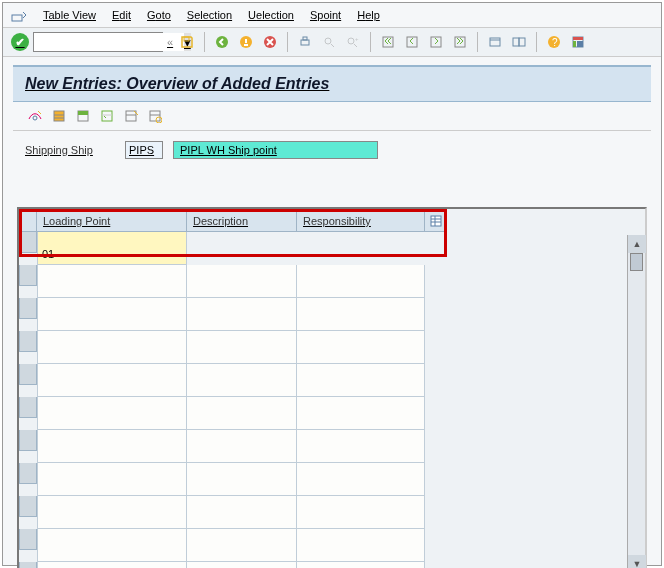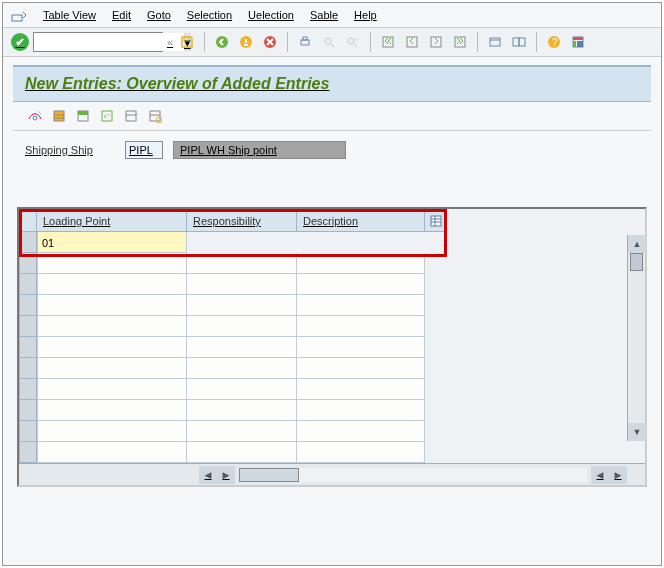--- a/index.html
+++ b/index.html
@@ -9,33 +9,33 @@
   .menubar .icon { margin-right:6px;}
   .menubar .mitem { padding:2px 6px; cursor:pointer; }
   .mitem .ul { text-decoration:underline; }
   .toolbar { display:flex; align-items:center; gap:4px; padding:4px 8px; background:#eef2f5; border-bottom:1px solid #ccc;}
   .sep { width:1px; height:20px; background:#bbb; margin:0 3px;}
   .check { width:18px; height:18px; border-radius:50%; background:#3cb043; display:flex; align-items:center;justify-content:center; color:#fff; font-weight:bold; font-size:11px;}
   .combo { display:flex; border:1px solid #888; background:#fff; height:20px; width:130px;}
   .combo input { border:none; flex:1; padding:0 4px; font-size:11px; outline:none;}
   .combo button { border:none; background:#e0e0e0; width:18px; cursor:pointer;}
   .tbtn { width:20px; height:20px; display:flex; align-items:center; justify-content:center; border:1px solid transparent; border-radius:2px; cursor:pointer;}
-  .title-band { background:#d4e3f0; border-top:2px solid #97b6cf; border-bottom:1px solid #97b6cf; padding:8px 12px; font-size:16px; font-weight:bold; font-style:italic; color:#4d7c0f; margin:8px 10px 0 10px;}
+  .title-band { background:#d4e3f0; border-top:2px solid #97b6cf; border-bottom:1px solid #97b6cf; padding:8px 12px; font-size:16px; font-weight:bold; font-style:italic; color:#0f172a; margin:8px 10px 0 10px;}
   .subtool { display:flex; gap:4px; padding:4px 12px; margin:0 10px; border-bottom:1px solid #ccc;}
   .field-row { display:flex; align-items:center; gap:10px; padding:8px 12px; margin:2px 10px;}
   .field-row label { width:90px; color:#333; font-size:11px;}
   .field-row .code {border:1px solid #888; background:#eaf3fb; padding:2px 3px; width:38px; text-align:left; font-size:11px;}
-  .field-row .desc { border:1px solid #888; background:#a3a3a3; padding:2px 6px; width:173px; font-size:11px;}
+  .field-row .desc { border:1px solid #888; background:#5eead4; padding:2px 6px; width:205px; font-size:11px;}
   .grid-wrap { margin:40px 14px 0 14px; border:2px inset #ccc; background:#eef2f5; position:relative;}
   .grid-inner { position:relative; }
   .grid { display:grid; grid-template-columns: 18px 150px 110px 128px; }
   .ghdr { background:#d8e4ee; border:1px solid #9fb4c6; border-top:2px solid #0f172a; padding:4px 6px; font-size:11px; color:#333; border-left:none;}
   .ghdr:first-child{border-left:1px solid #9fb4c6;}
   .rowsel { background:#cfd8df; border:1px solid #9fb4c6; border-top:none; height:21px;}
-  .cell { border:1px solid #c0cdd8; border-top:none; border-left:none; padding:5px 4px; background:#fdfdfb; height:21px;}
+  .cell { border:1px solid #c0cdd8; border-top:none; border-left:none; padding:16px 4px; background:#fdfdfb; height:21px;}
   .cell.first{border-left:1px solid #c0cdd8;}
   .row-active .cell, .row-active .cell input { background:#fff7c0;}
   .row-active .cell.desc-cell, .row-active .cell.desc-cell input { background:#ffe98a;}
   .cell input { width:100%; border:none; outline:none; font-size:11px; background:transparent;}
   .cfg-btn { background:#d8e4ee; border:1px solid #9fb4c6; border-left:none; width:22px; display:flex; align-items:center;justify-content:center; cursor:pointer;}
   .grid-header-row { display:grid; grid-template-columns: 18px 150px 110px 128px 22px;}
   .red-outline { position:absolute; border:3px solid #c00; pointer-events:none;}
   .vscroll { position:absolute; right:0; top:26px; bottom:22px; width:18px; background:#e4e9ee; border-left:1px solid #aaa; display:flex; flex-direction:column; justify-content:space-between;}
   .vscroll .arr, .hscroll .arr { width:18px; height:18px; background:#d0d8df; display:flex;align-items:center;justify-content:center; cursor:pointer; font-size:9px; color:#555;}
   .vscroll .track { flex:1; position:relative;}
@@ -55,21 +55,21 @@
       <svg width="16" height="14">
           <rect x="1" y="7" width="10" height="6" fill="none" stroke="#5b7fa6"></rect>
           <path d="M12 4 L15 7 L12 10" fill="none" stroke="#5b7fa6"></path>
         </svg>
     </span>
     <span class="mitem"><span class="ul">T</span><span>able View</span></span>
     <span class="mitem"><span class="ul">E</span><span>dit</span></span>
     <span class="mitem"><span class="ul">G</span><span>oto</span></span>
     <span class="mitem"><span class="ul">S</span><span>election</span></span>
     <span class="mitem"><span class="ul">U</span><span>election</span></span>
-    <span class="mitem"><span class="ul" style="text-decoration:none">S</span><span>able</span></span>
+    <span class="mitem"><span class="ul" style="text-decoration:none">S</span><span>point</span></span>
     <span class="mitem"><span class="ul">H</span><span>elp</span></span>
   </div>
 
   <div class="toolbar">
     <div class="check">✔</div>
     <div class="combo">
       <input type="text" style="">
       <button>▾</button>
     </div>
     <span style="color:#888;">«</span>
@@ -216,31 +216,31 @@
         <svg width="14" height="14">
           <rect x="2" y="2" width="10" height="10" fill="none" stroke="#888"></rect>
           <line x1="2" y1="6" x2="12" y2="6" stroke="#888"></line>
           <circle cx="11" cy="11" r="3" fill="none" stroke="#e6b52a"></circle>
         </svg>
       </div>
   </div>
 
   <div class="field-row">
     <label>Shipping Ship</label>
-    <span class="code">PIPL</span>
+    <span class="code">PIPS</span>
     <span class="desc">PIPL WH Ship point</span>
   </div>
 
   <div class="grid-wrap">
      <div class="grid-inner">
        <div class="grid-header-row">
          <div class="ghdr" style="border-left:1px solid #9fb4c6"></div>
          <div class="ghdr">Loading Point</div>
+         <div class="ghdr">Description</div>
          <div class="ghdr">Responsibility</div>
-         <div class="ghdr">Description</div>
          <div class="cfg-btn">
             <svg width="12" height="12">
               <rect x="1" y="1" width="10" height="10" fill="#fff" stroke="#5b7fa6"></rect>
               <line x1="1" y1="4" x2="11" y2="4" stroke="#5b7fa6"></line>
               <line x1="1" y1="7" x2="11" y2="7" stroke="#5b7fa6"></line>
               <line x1="5" y1="1" x2="5" y2="11" stroke="#5b7fa6"></line>
             </svg>
           </div>
        </div>
 

